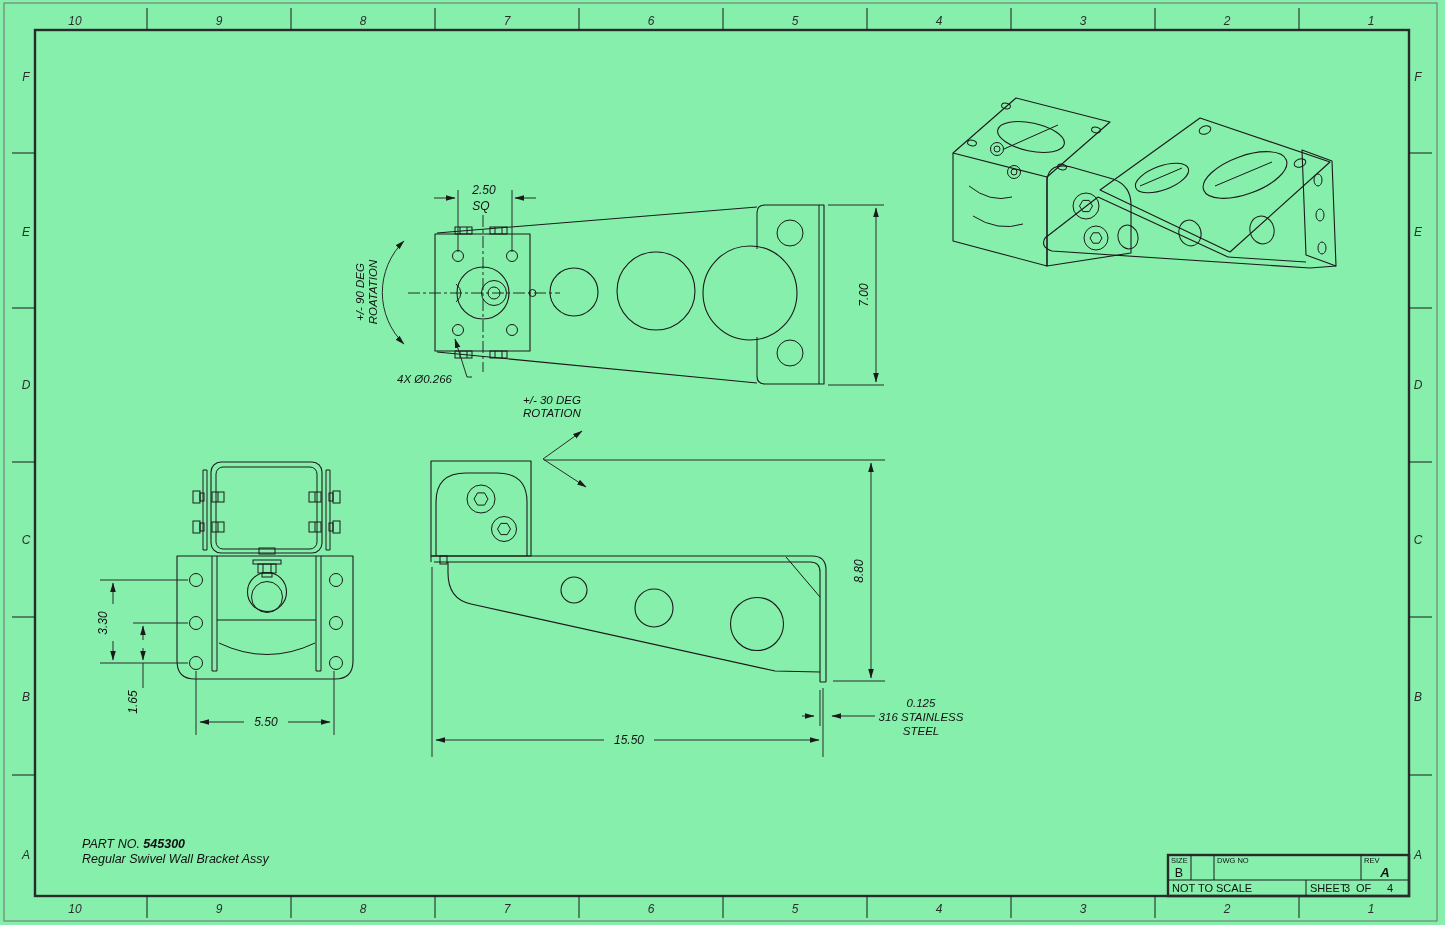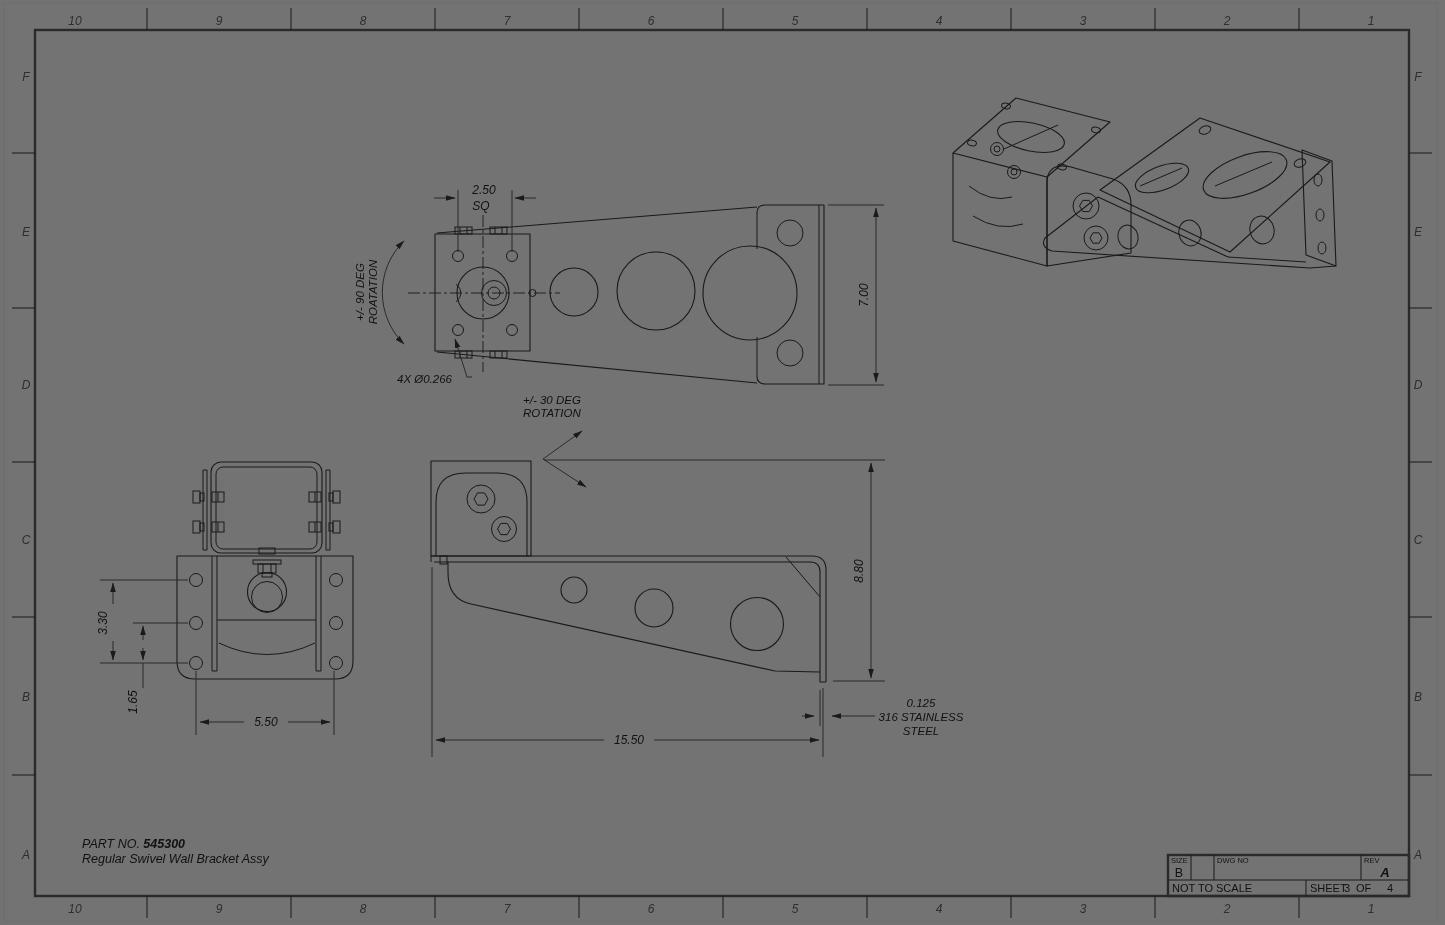--- a/index.html
+++ b/index.html
@@ -1,16 +1,16 @@
 <!DOCTYPE html>
 <html><head>
 <meta charset="utf-8">
 <style>
   html,body{margin:0;padding:0;background:#e8e8e8;}
-  #sheet{position:relative;width:1445px;height:925px;background:#737373;outline:1px solid #b6b6b6;margin:0 auto;font-family:"Liberation Sans",sans-serif;}
+  #sheet{position:relative;width:1445px;height:925px;background:#86efac;outline:1px solid #b6b6b6;margin:0 auto;font-family:"Liberation Sans",sans-serif;}
   svg{position:absolute;left:0;top:0;}
   .ln{stroke:#1a1a1a;stroke-width:1.1;fill:none;stroke-linejoin:round;}
   .th{stroke:#1a1a1a;stroke-width:1;fill:none;}
   .bd{stroke:#2a2a2a;stroke-width:2.4;fill:none;}
   .of{stroke:#6f6f6f;stroke-width:1;fill:none;}
   .dm{stroke:#2b2b2b;stroke-width:1;fill:none;}
   .cl{stroke:#1a1a1a;stroke-width:0.9;fill:none;stroke-dasharray:12 3 3 3;}
   .t{font:italic 12px "Liberation Sans",sans-serif;fill:#111;}
   .ts{font:italic 11.5px "Liberation Sans",sans-serif;fill:#111;}
   .tz{font:italic 12px "Liberation Sans",sans-serif;fill:#2e2e2e;}

